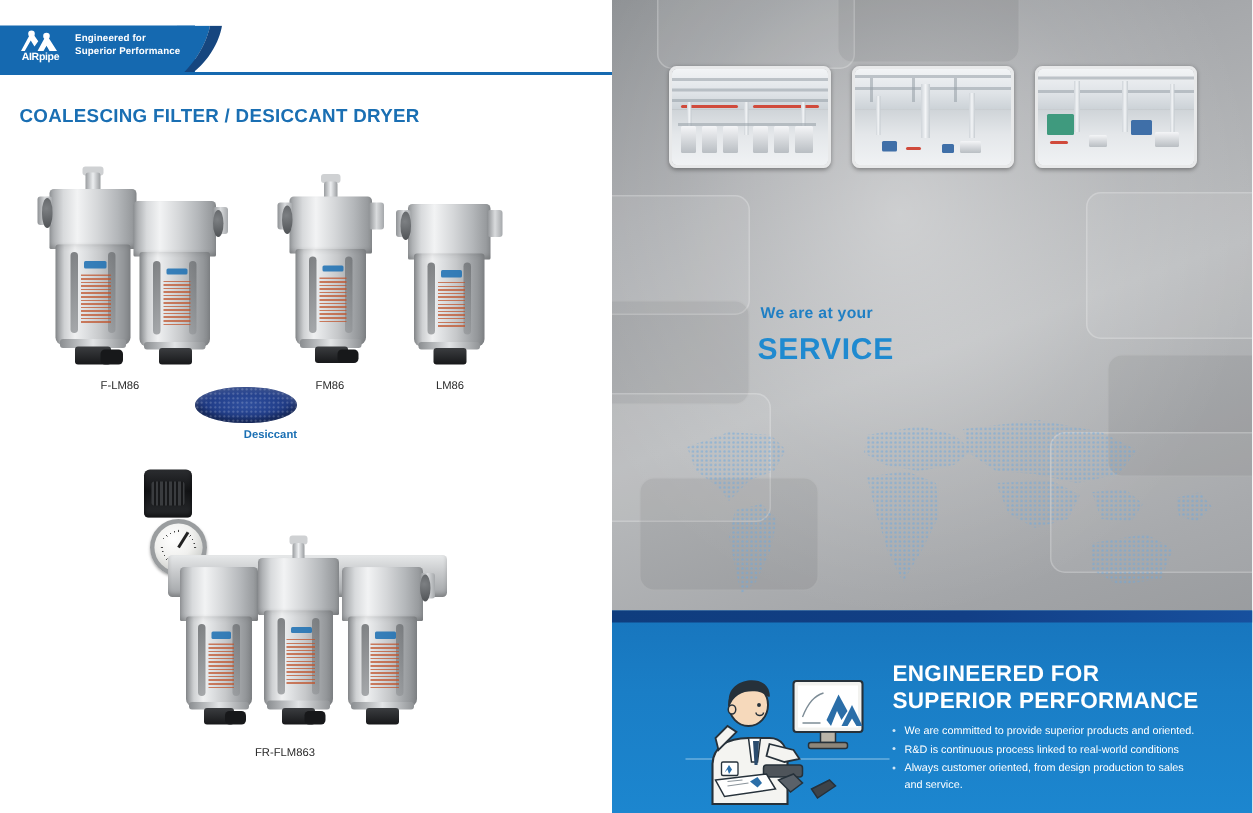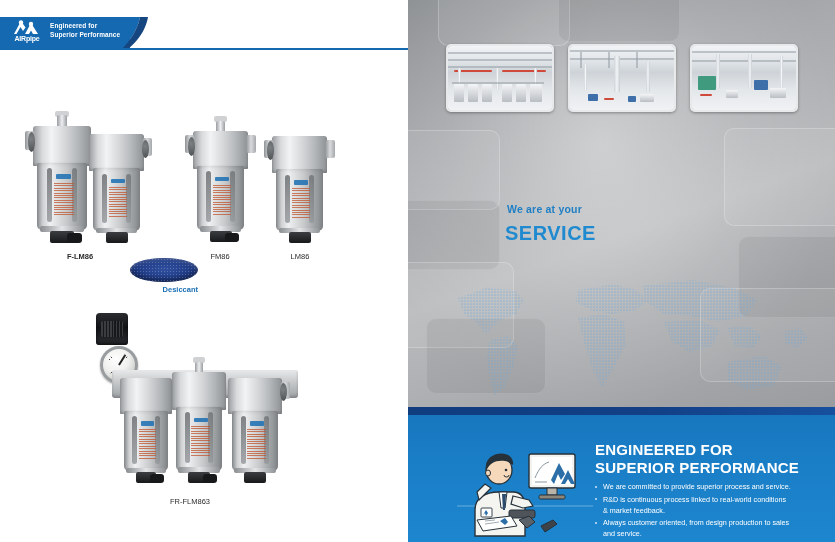--- a/index.html
+++ b/index.html
@@ -165,20 +165,21 @@
         </svg>
       </div>
       <div class="logo-word">AIRpipe</div>
     </div>
 
     <div class="tagline">
       <div>Engineered for</div>
       <div>Superior Performance</div>
     </div>
 
+    <div class="section-title">COALESCING FILTER / DESICCANT DRYER</div>
 
     <div class="unit" style="left:33px;top:126px;width:58px;height:118px;">
       <div class="u-stemtop"></div>
         <div class="u-stem"></div>
       <div class="u-top"></div>
       <div class="u-ear-l"></div>
       <div class="u-port u-portl"></div>
       <div class="u-bowl"></div>
       <div class="u-sight"></div>
         <div class="u-sight2"></div>
@@ -193,21 +194,21 @@
       <div class="u-ear-r"></div>
       <div class="u-port u-portr"></div>
       <div class="u-bowl"></div>
       <div class="u-sight"></div>
         <div class="u-sight2"></div>
       <div class="u-lbl"></div>
         <div class="u-txt"></div>
       <div class="u-ring"></div>
       <div class="u-drain"></div>
     </div>
-    <div class="plabel" style="left:50px;top:252px;width:60px;font-weight:bold;">F-LM86</div>
+    <div class="plabel" style="left:50px;top:252px;width:60px;">F-LM86</div>
 
     <div class="unit" style="left:193px;top:131px;width:55px;height:112px;">
       <div class="u-stemtop"></div>
         <div class="u-stem"></div>
       <div class="u-top"></div>
       <div class="u-ear-l"></div>
         <div class="u-ear-r"></div>
       <div class="u-port u-portl"></div>
       <div class="u-bowl"></div>
       <div class="u-sight"></div>
@@ -413,25 +414,24 @@
     <path d="M86,94 L98,88 L102,92 L90,100 Z" fill="#3d4349" stroke="#26313a" stroke-width="1"></path>
   </svg>
 
   <div class="eng-title">
     <div>ENGINEERED FOR</div>
     <div>SUPERIOR PERFORMANCE</div>
   </div>
 
   <div class="bullets">
     <div class="bullet">
-      <span>We are committed to provide superior process and service.</span>
+      <span>We are committed to provide superior products and oriented.</span>
     </div>
     <div class="bullet">
       <span>R&amp;D is continuous process linked to real-world conditions</span>
-      <span class="cont">&amp; market feedback.</span>
     </div>
     <div class="bullet">
       <span>Always customer oriented, from design production to sales</span>
       <span class="cont">and service.</span>
     </div>
   </div>
 
 </div>
 
 </body></html>

